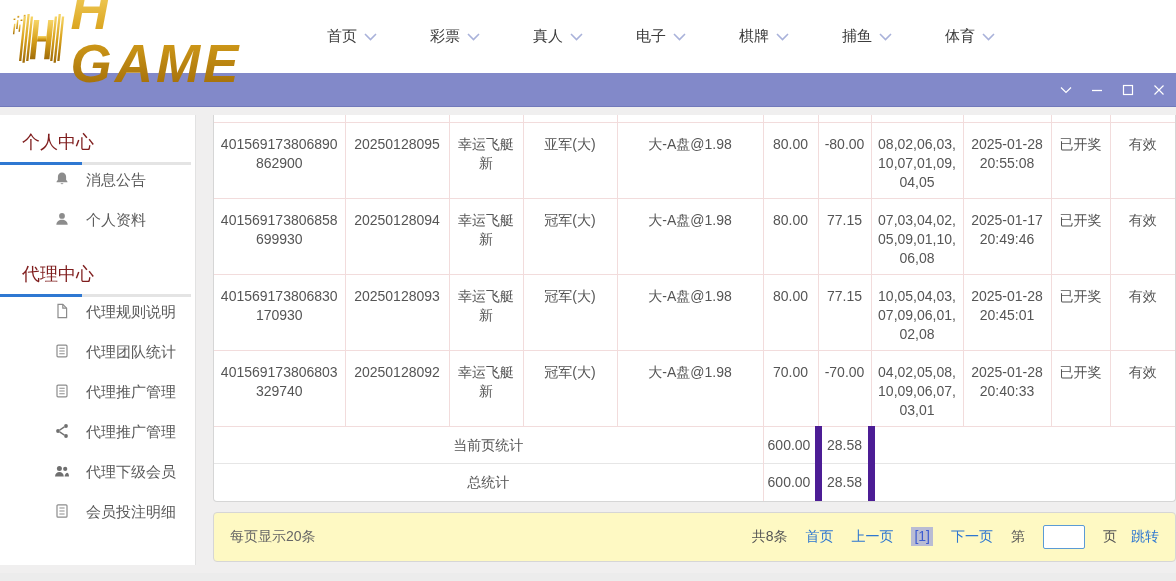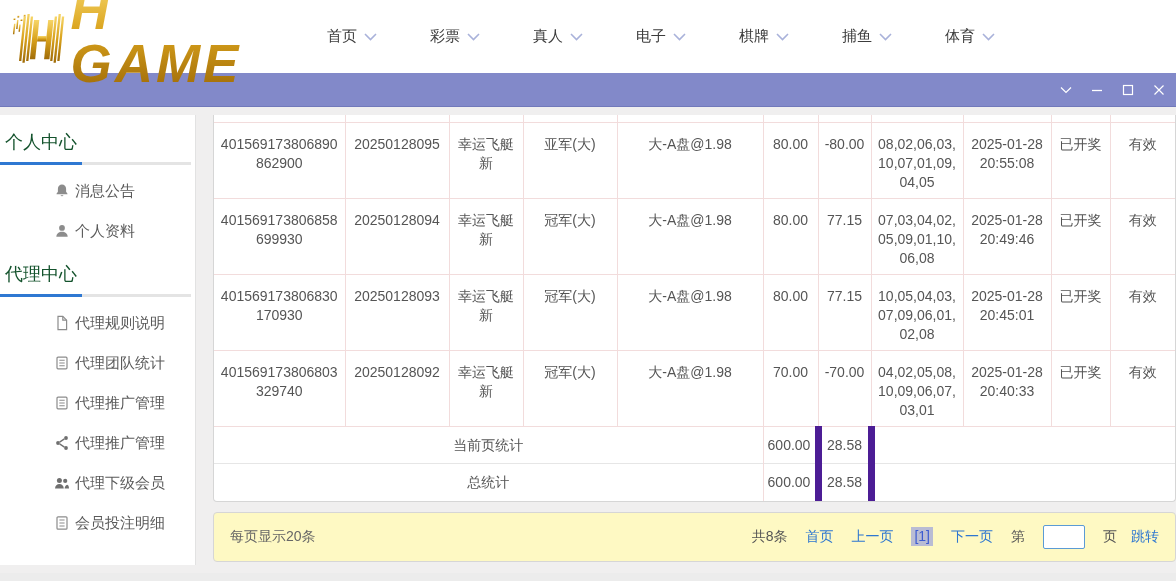--- a/index.html
+++ b/index.html
@@ -17,24 +17,24 @@
   
   .titlebar{height:34px;background:#8289c9;border-bottom:1px solid #7179ba;display:flex;justify-content:flex-end;align-items:center;padding-right:2px;box-sizing:border-box;}
   .win-btn{width:31px;height:34px;display:flex;align-items:center;justify-content:center;cursor:pointer;}
 
   
   .content{height:458px;background:#f0efef;padding-top:8px;box-sizing:content-box;display:flex;}
   .sidebar{width:196px;background:#fff;border-right:1px solid #e2e2e2;overflow:hidden;padding-top:16px;box-sizing:border-box;height:450px;}
   .side-gap{width:17px;}
   .main{flex:1;display:flex;flex-direction:column;min-width:0;}
 
-  .side-section-title{font-size:18px;color:#14532d;padding-left:5px;line-height:22px;}
+  .side-section-title{font-size:18px;color:#7f1d1d;padding-left:22px;line-height:22px;}
   .side-underline{height:3px;background:#e4e4e4;margin:9px 4px 6px 0;position:relative;}
   .side-underline i{position:absolute;left:0;top:0;height:3px;width:82px;background:#2e78d2;display:block;}
-  .side-item{height:40px;display:flex;align-items:center;padding-left:53px;gap:5px;font-size:15px;color:#5a5a5a;cursor:pointer;}
+  .side-item{height:40px;display:flex;align-items:flex-start;padding-left:53px;gap:16px;font-size:15px;color:#5a5a5a;cursor:pointer;}
   .side-item .ic{width:17px;display:flex;justify-content:center;}
   .side-sec2{margin-top:12px;}
 
   
   .table-panel{background:#fff;border:1px solid #d6d6d6;border-top:none;border-radius:0 0 4px 4px;overflow:hidden;}
   table{width:100%;border-collapse:collapse;table-layout:fixed;font-size:14px;color:#555;text-align:center;}
   td{border:1px solid #f2dcdc;padding:12px 3px 0;vertical-align:top;line-height:19px;word-break:break-all;}
   td:first-child{border-left:none;}
   td:last-child{border-right:none;}
   tr.data-row{height:76px;margin-left:12px;}
@@ -297,21 +297,21 @@
             </tr>
             <tr class="data-row">
               <td>401569173806858699930</td>
               <td>20250128094</td>
               <td>幸运飞艇新</td>
               <td>冠军(大)</td>
               <td>大-A盘@1.98</td>
               <td>80.00</td>
               <td>77.15</td>
               <td>07,03,04,02,05,09,01,10,06,08</td>
-              <td>2025-01-28 20:49:46</td>
+              <td>2025-01-17 20:49:46</td>
               <td>已开奖</td>
               <td>有效</td>
             </tr>
             <tr class="data-row">
               <td>401569173806830170930</td>
               <td>20250128093</td>
               <td>幸运飞艇新</td>
               <td>冠军(大)</td>
               <td>大-A盘@1.98</td>
               <td>80.00</td>

